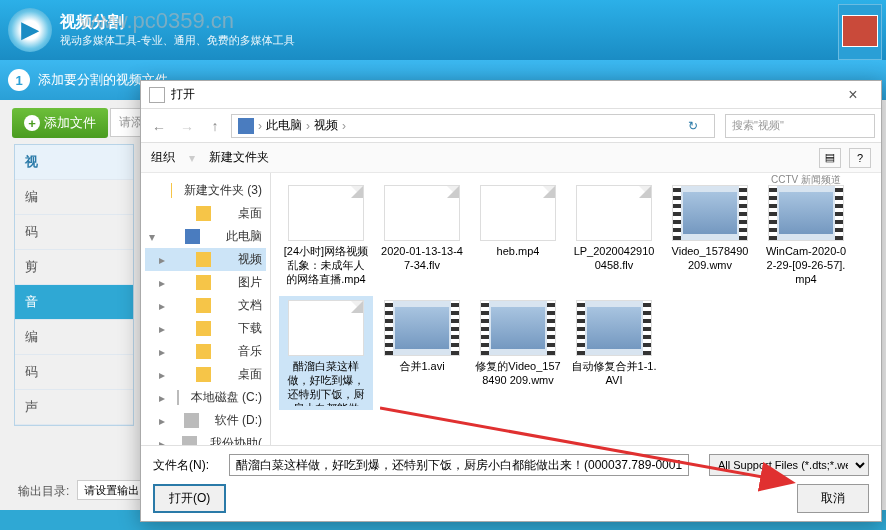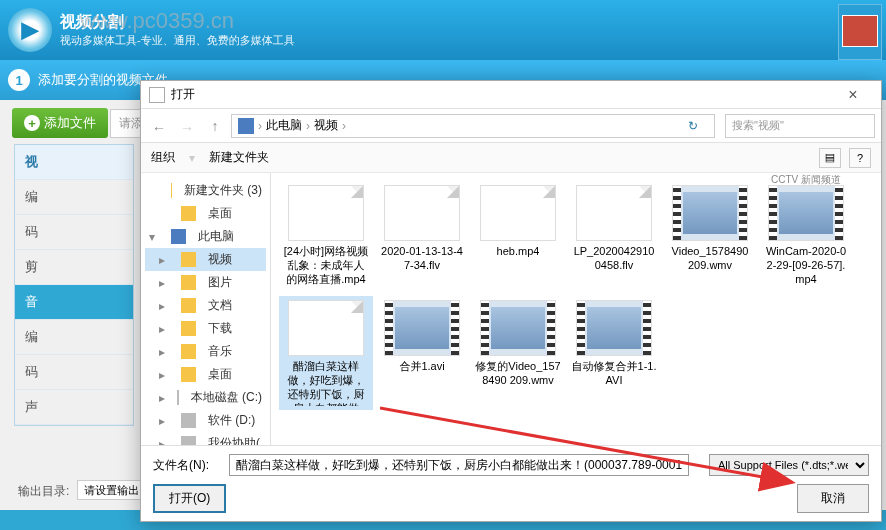--- a/index.html
+++ b/index.html
@@ -12,21 +12,21 @@
 .app-title-wrap { display:flex; flex-direction:column; }
 .app-title { font-size:16px; font-weight:bold; }
 .app-sub { font-size:11px; opacity:.9; }
 .watermark { position:absolute; top:8px; left:80px; font-size:22px; color:rgba(180,180,180,.6); font-family:Arial; z-index:100; pointer-events:none; }
 .right-icons { position:absolute; right:4px; top:4px; display:flex; gap:4px;flex-direction:column; }
 .right-icon { width:44px; height:56px; background:#2a9fd6; border:1px solid rgba(255,255,255,.3); display:flex; flex-direction:column; align-items:center; justify-content:center; color:#fff; font-size:10px; }
 .right-icon .ri-img { width:36px; height:32px; background:#1a8cc4; border:1px solid #fff; margin-bottom:2px; }
 .step-bar { position:absolute; top:60px; left:0; right:0; height:40px; background:linear-gradient(#3cb8f0,#2a9fd6); display:flex; align-items:center; padding:0 8px; color:#fff; }
 .step-num { width:22px; height:22px; border-radius:50%; background:#fff; color:#2a9fd6; display:flex; align-items:center; justify-content:center; font-weight:bold; margin-right:8px; font-size:13px; }
 .step-text { font-size:13px; }
-.toolbar { position:absolute; top:108px; left:12px; display:flex; gap:2px; align-items:flex-end; }
+.toolbar { position:absolute; top:108px; left:12px; display:flex; gap:2px; align-items:flex-start; }
 .add-btn { background:linear-gradient(#6dbf3a,#4a9c20); color:#fff; border:none; padding:6px 12px; border-radius:3px; font-size:13px; display:flex; align-items:center; gap:4px; }
 .add-btn::before { content:"+"; width:16px; height:16px; background:#fff; color:#4a9c20; border-radius:50%; display:flex; align-items:center; justify-content:center; font-weight:bold; }
 .placeholder-input { background:#fff; border:1px solid #ccc; padding:5px 8px; font-size:12px; color:#999; width:60px; }
 .side-tabs { position:absolute; left:14px; top:144px; width:120px; border:1px solid #b8d4e8; }
 .side-tab { padding:8px 10px; font-size:13px; border-bottom:1px solid #e0e8f0; color:#555; }
 .side-tab.hdr { background:#e8f2fa; font-weight:bold; color:#2a7aa8; }
 .side-tab.active { background:#2fa8d4; color:#fff; }
 .output-row { position:absolute; bottom:30px; left:18px; display:flex; align-items:flex-end; gap:8px; font-size:12px; color:#555; }
 .output-row input { border:1px solid #ccc; padding:3px 6px; width:80px; font-size:11px; }
 .no-preview { position:absolute; right:8px; top:320px; font-size:12px; color:#888; }
@@ -42,21 +42,21 @@
 .breadcrumb { flex:1; border:1px solid #ccc; height:24px; display:flex; align-items:center; padding:0 6px; font-size:12px; gap:4px; margin-right:6px; }
 .breadcrumb .bc-icon { width:16px; height:16px; background:#4a7cbf; }
 .breadcrumb .sep { color:#999; }
 .refresh { width:20px; color:#2a7aa8; }
 .search-box { width:150px; border:1px solid #ccc; height:24px; display:flex; align-items:center; padding:0 6px; font-size:11px; color:#999; }
 .dlg-toolbar { height:30px; display:flex; align-items:center; padding:0 10px; gap:14px; font-size:12px; border-bottom:1px solid #e8e8e8; background:#fafafa; }
 .dlg-toolbar .tb-right { margin-left:auto; display:flex; gap:8px; }
 .view-icon { width:22px; height:20px; border:1px solid #ccc; display:flex; align-items:center; justify-content:center; font-size:11px; }
 .dlg-body { flex:1; display:flex; overflow:hidden; }
 .tree { width:130px; border-right:1px solid #e0e0e0; padding:6px 4px; font-size:12px; overflow:hidden; }
-.tree-item { padding:3px 4px; display:flex; align-items:center; gap:12px; color:#333; white-space:nowrap; }
+.tree-item { padding:3px 4px; display:flex; align-items:center; gap:12px; color:#333; white-space:nowrap;justify-content:space-between; }
 .tree-item.l1 { padding-left:14px; }
 .tree-item.sel { background:#cce4f7; }
 .tree-item .exp { width:10px; color:#888; }
 .t-icon { width:15px; height:15px; display:inline-block; }
 .folder-icon { background:#f6c548; }
 .pc-icon { background:#4a7cbf; }
 .drive-icon { background:#bbb; }
 .file-grid { flex:1; padding:8px; display:flex; flex-wrap:wrap; align-content:flex-start; gap:6px 2px; overflow:hidden; position:relative; }
 .file-item { width:94px; display:flex; flex-direction:column; align-items:center; font-size:11px; text-align:center; padding:4px; }
 .file-item.sel { background:#cce4f7; }

